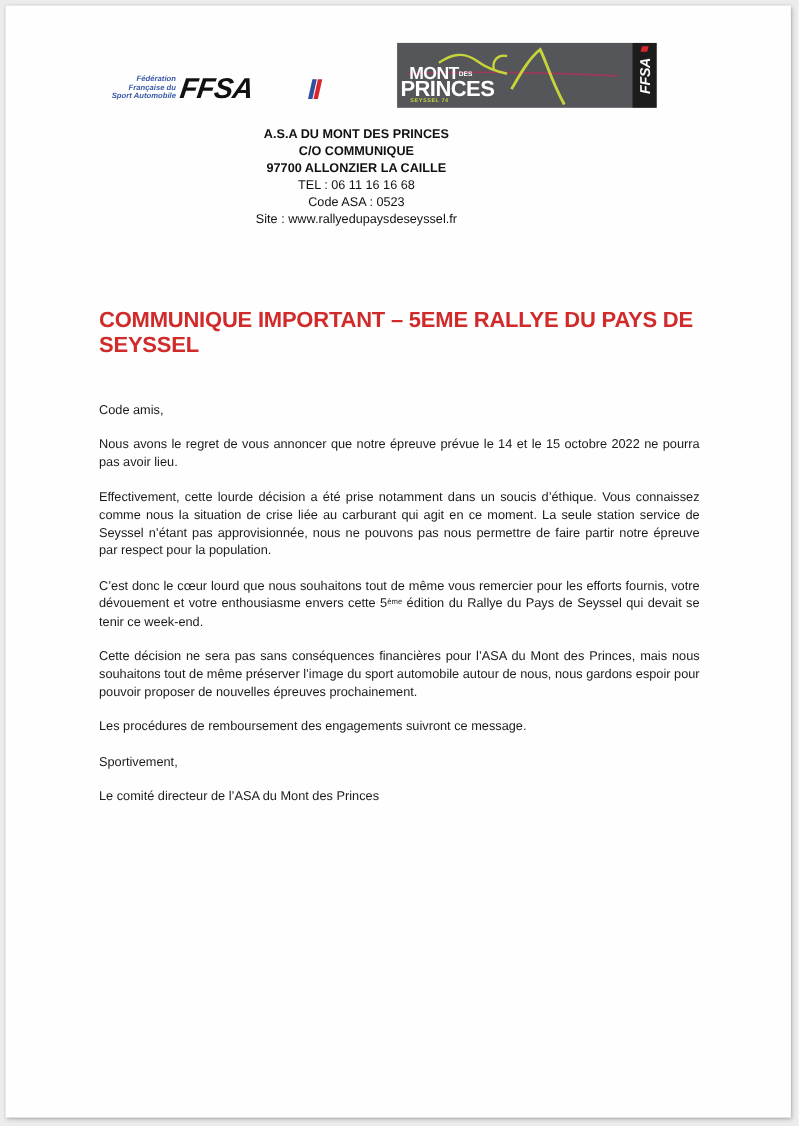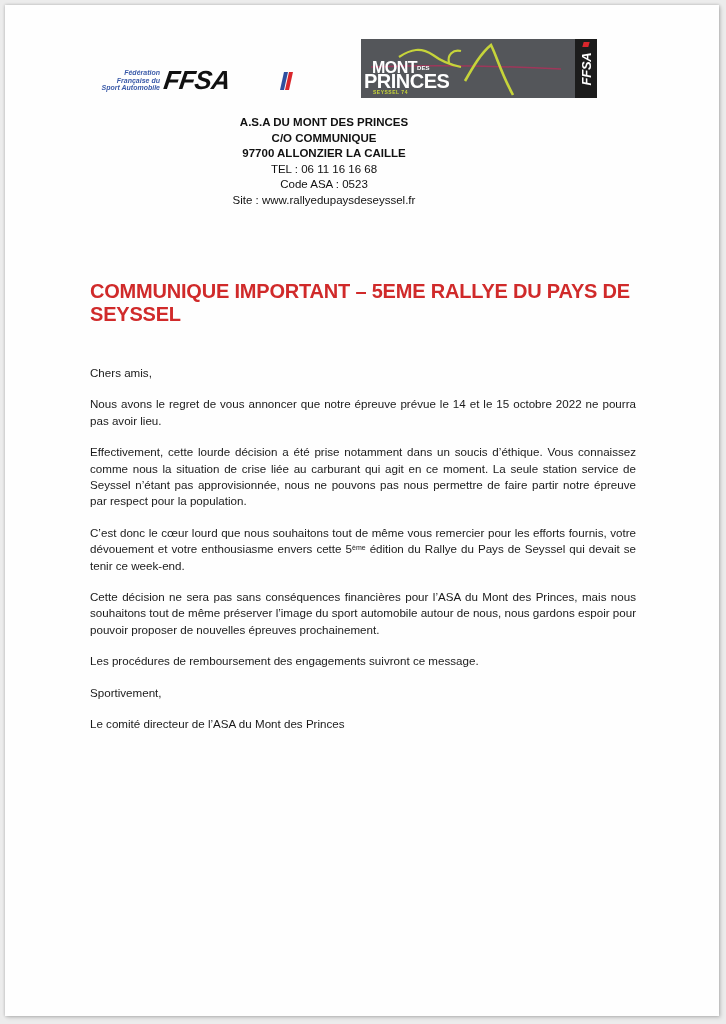--- a/index.html
+++ b/index.html
@@ -120,21 +120,21 @@
   <div class="b">C/O COMMUNIQUE</div>
   <div class="b">97700 ALLONZIER LA CAILLE</div>
   <div>TEL : 06 11 16 16 68</div>
   <div>Code ASA : 0523</div>
   <div>Site : www.rallyedupaysdeseyssel.fr</div>
 </div>
 
 <div class="doc-title">COMMUNIQUE IMPORTANT – 5EME RALLYE DU PAYS DE SEYSSEL</div>
 
 <div class="body-text">
-  <p>Chers amis,</p>
+  <p>Code amis,</p>
   <p>Nous avons le regret de vous annoncer que notre épreuve prévue le 14 et le 15 octobre 2022 ne pourra pas avoir lieu.</p>
   <p>Effectivement, cette lourde décision a été prise notamment dans un soucis d’éthique. Vous connaissez comme nous la situation de crise liée au carburant qui agit en ce moment. La seule station service de Seyssel n’étant pas approvisionnée, nous ne pouvons pas nous permettre de faire partir notre épreuve par respect pour la population.</p>
   <p><span>C’est donc le cœur lourd que nous souhaitons tout de même vous remercier pour les efforts fournis, votre dévouement et votre enthousiasme envers cette 5</span><sup>ème</sup><span> édition du Rallye du Pays de Seyssel qui devait se tenir ce week-end.</span></p>
   <p>Cette décision ne sera pas sans conséquences financières pour l’ASA du Mont des Princes, mais nous souhaitons tout de même préserver l’image du sport automobile autour de nous, nous gardons espoir pour pouvoir proposer de nouvelles épreuves prochainement.</p>
   <p>Les procédures de remboursement des engagements suivront ce message.</p>
   <p>Sportivement,</p>
   <p>Le comité directeur de l’ASA du Mont des Princes</p>
 </div>
 
 </body></html>

